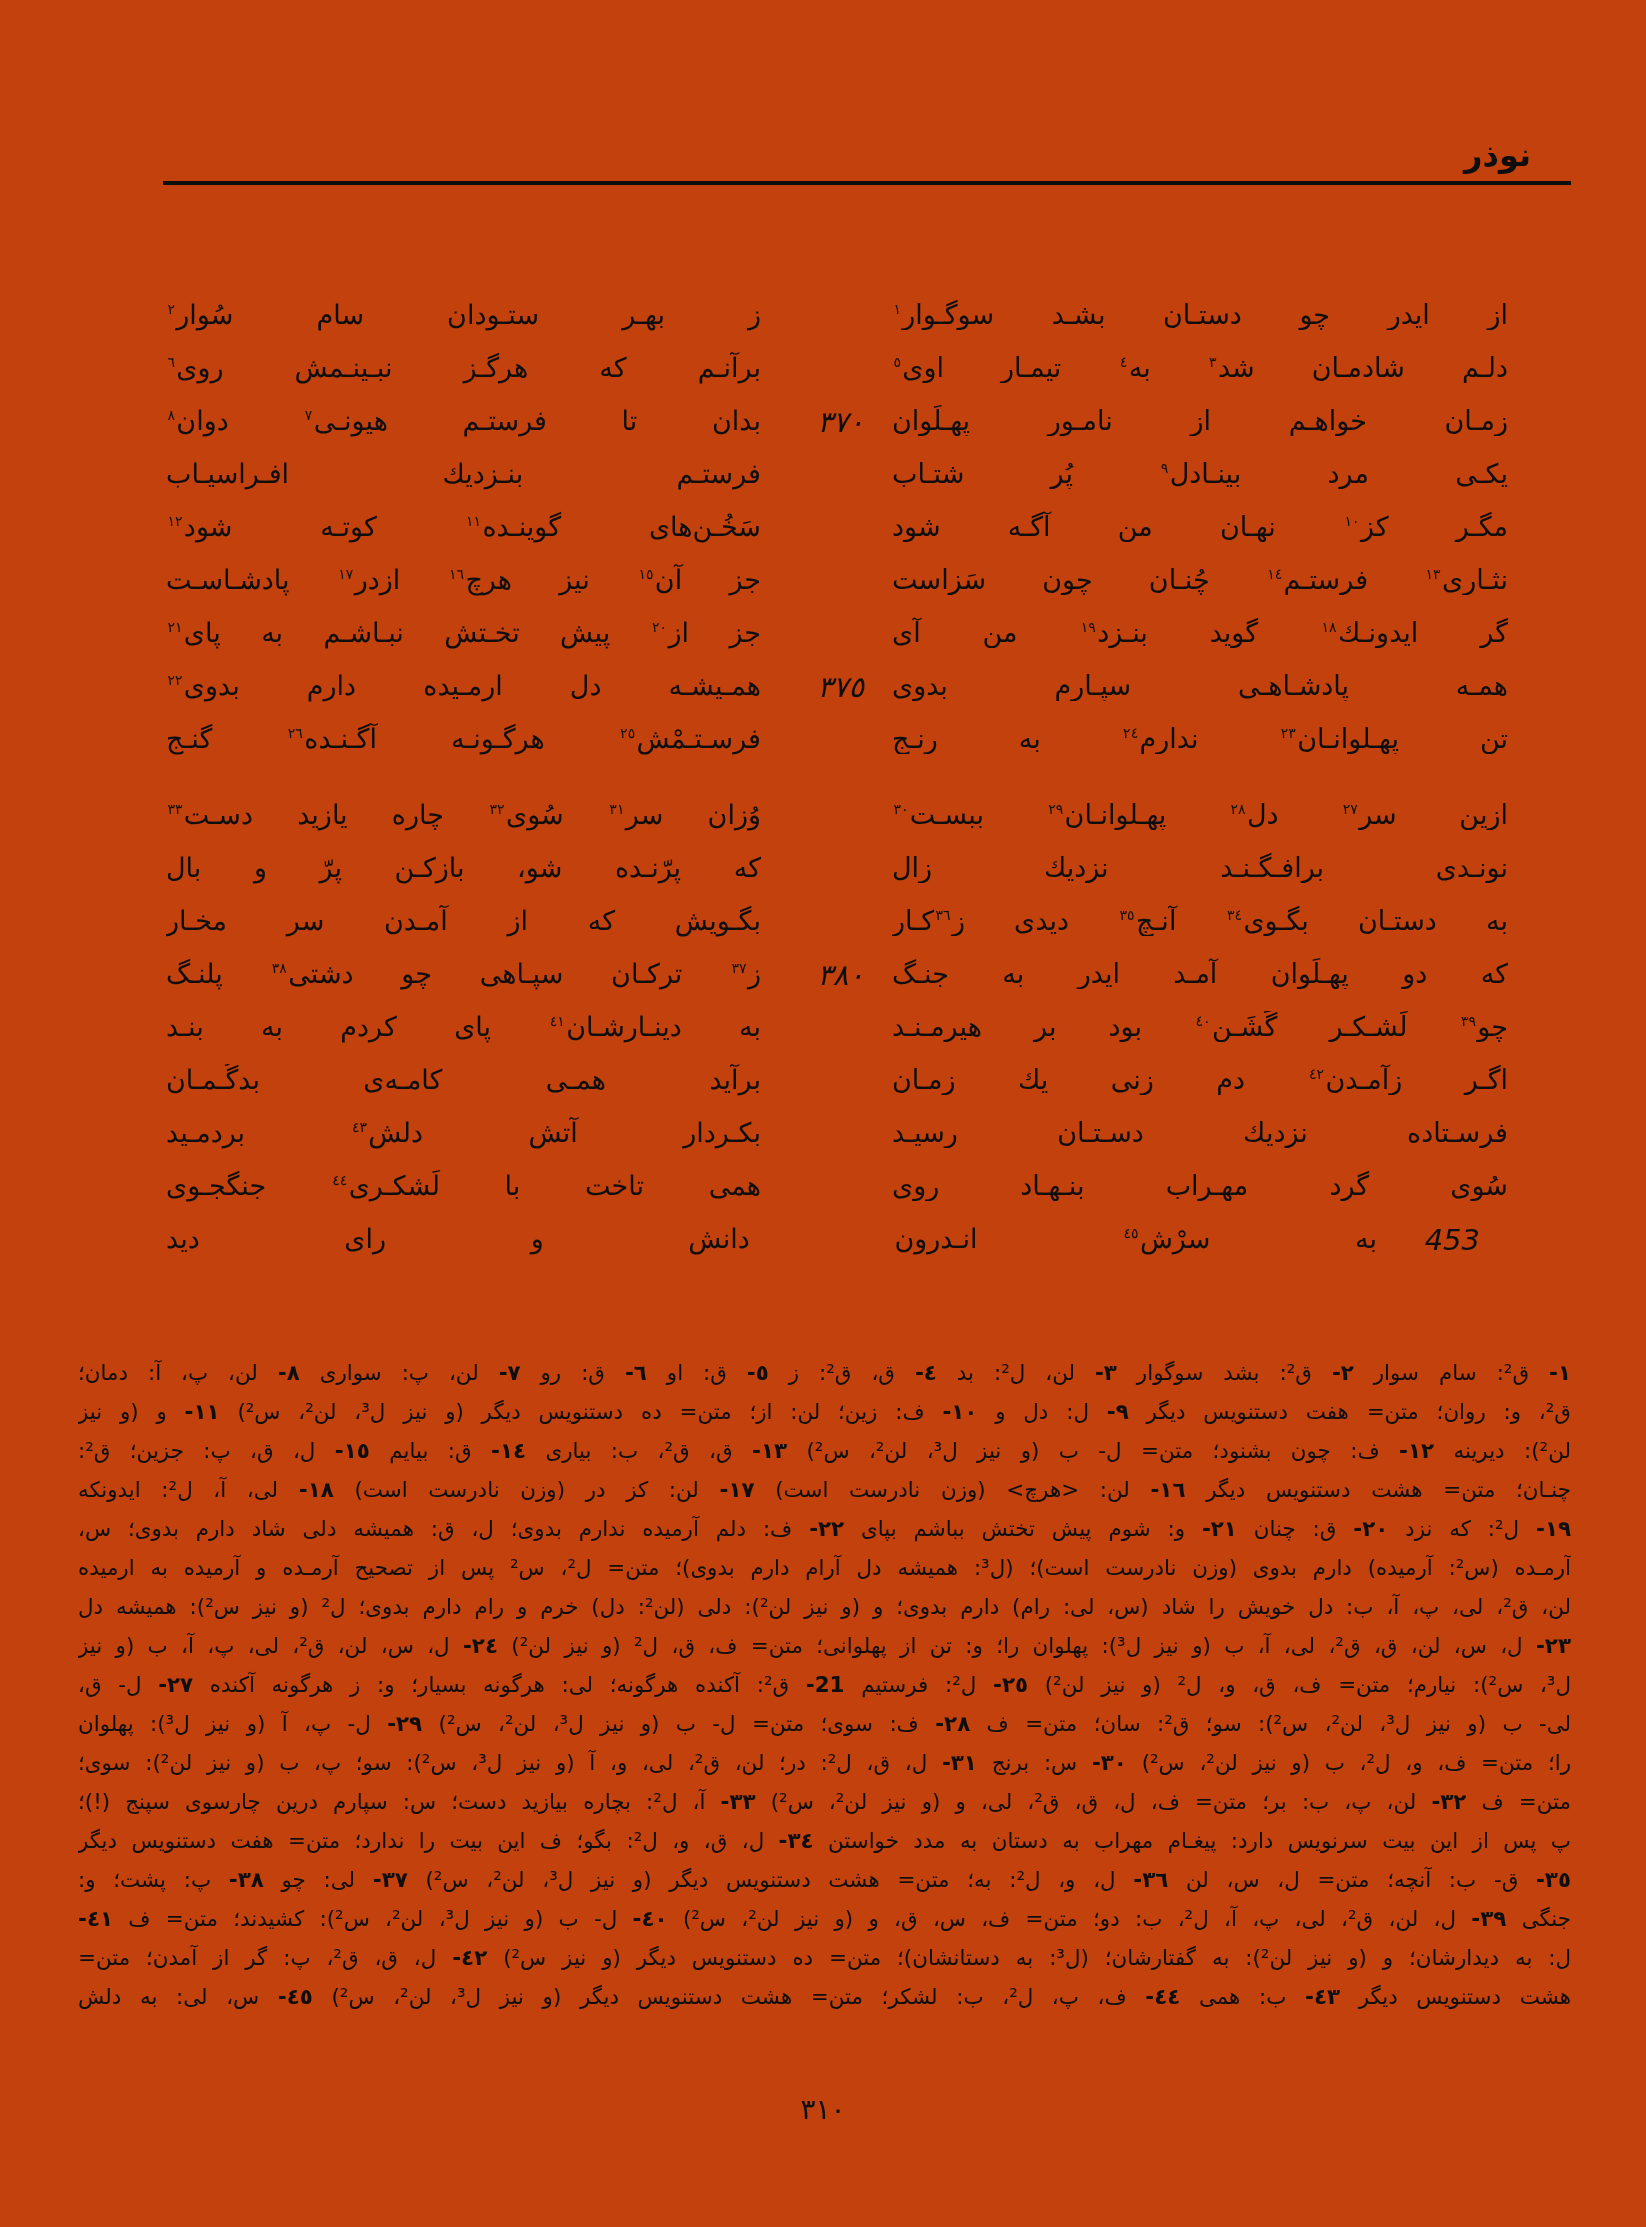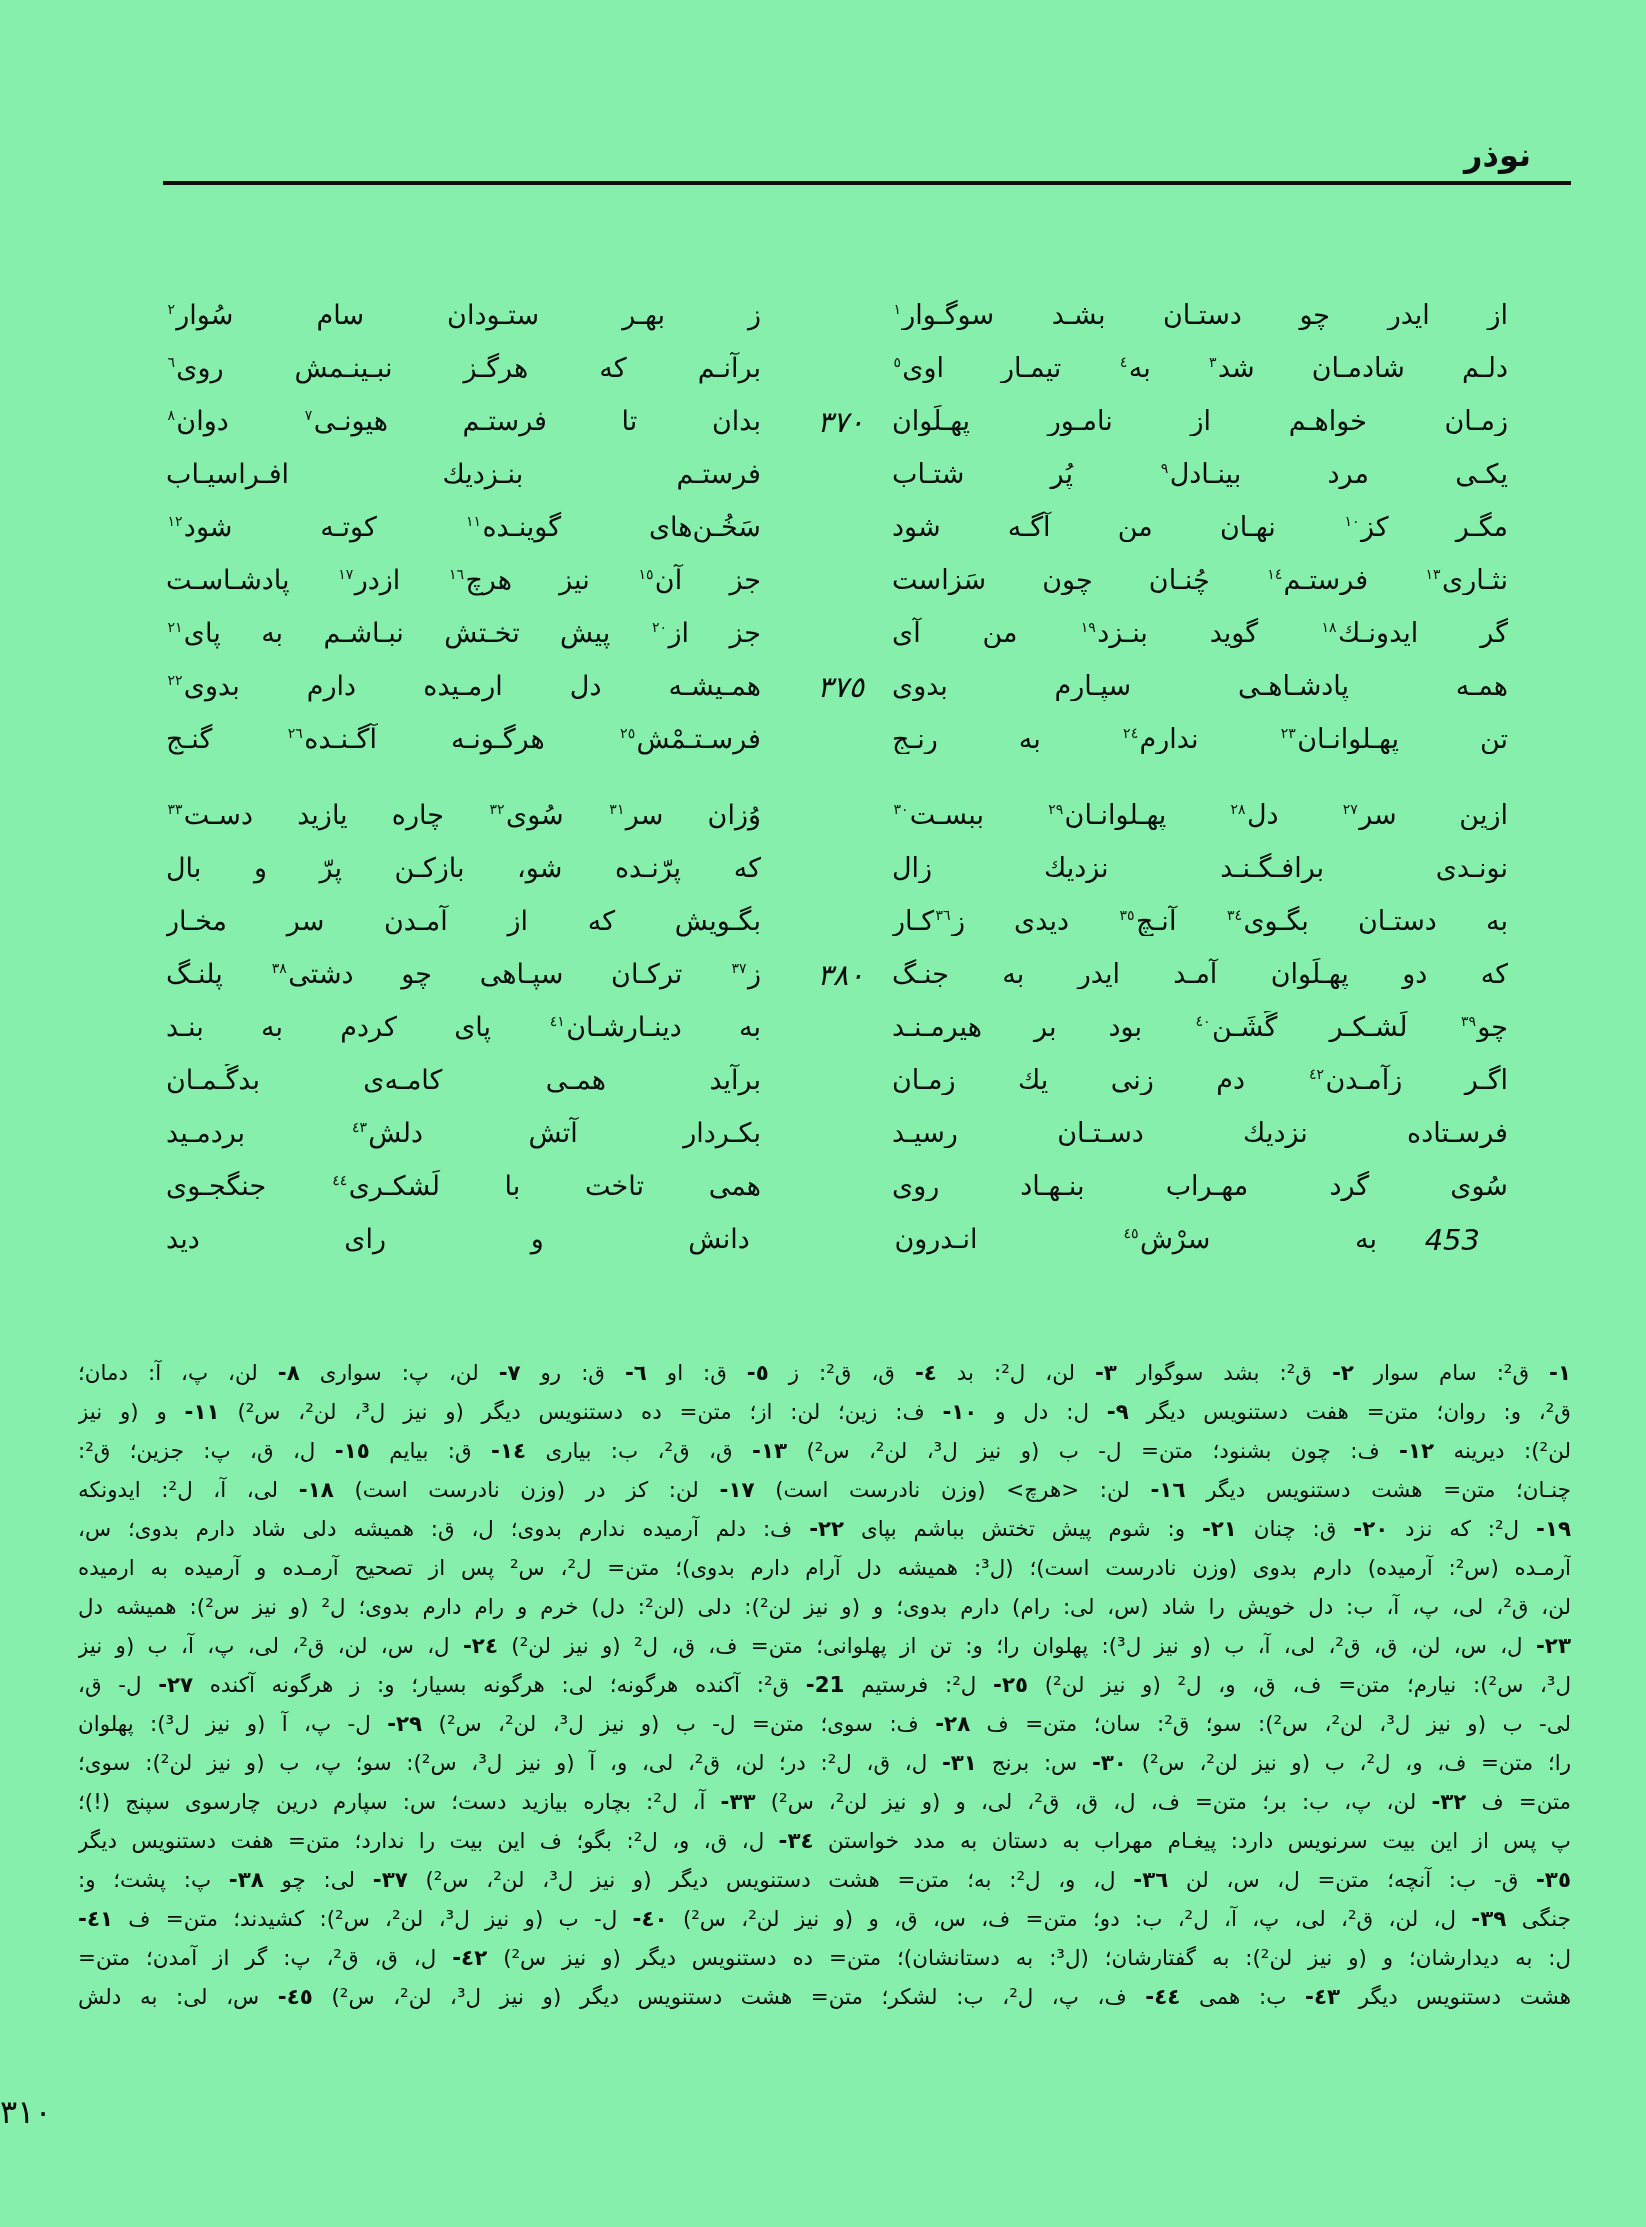--- a/index.html
+++ b/index.html
@@ -1,20 +1,20 @@
 <!DOCTYPE html>
 <html lang="fa" dir="rtl" style="font-size:11px"><head>
 <meta charset="utf-8">
 <style>
   html,body{margin:0;padding:0;background:#e8e8e8;}
   .page{
     position:relative;
     width:1646px;height:2227px;
     margin:0 auto;
-    background:#86efac;
+    background:#c2410c;
     color:#0e0e0e;
     font-family:"DejaVu Sans",sans-serif;
     direction:rtl;
     overflow:hidden;
   }
   .header-title{
     position:absolute;top:136px;right:115px;
     font-size:32px;font-weight:bold;
     white-space:nowrap;
   }
@@ -61,21 +61,21 @@
     line-height:39px;
     height:39px;
     text-align:justify;
     text-align-last:justify;
     white-space:nowrap;
     overflow:hidden;
   }
   .fn-line b{font-weight:bold;}
   .page-number{
     position:absolute;top:2093px;left:0;width:100%;
-    text-align:left;font-size:32px;
+    text-align:center;font-size:28px;
   }
 </style>
 </head>
 <body>
 
 <div class="page">
 
   <div class="header-title">نوذر</div>
   <div class="rule"></div>
 

